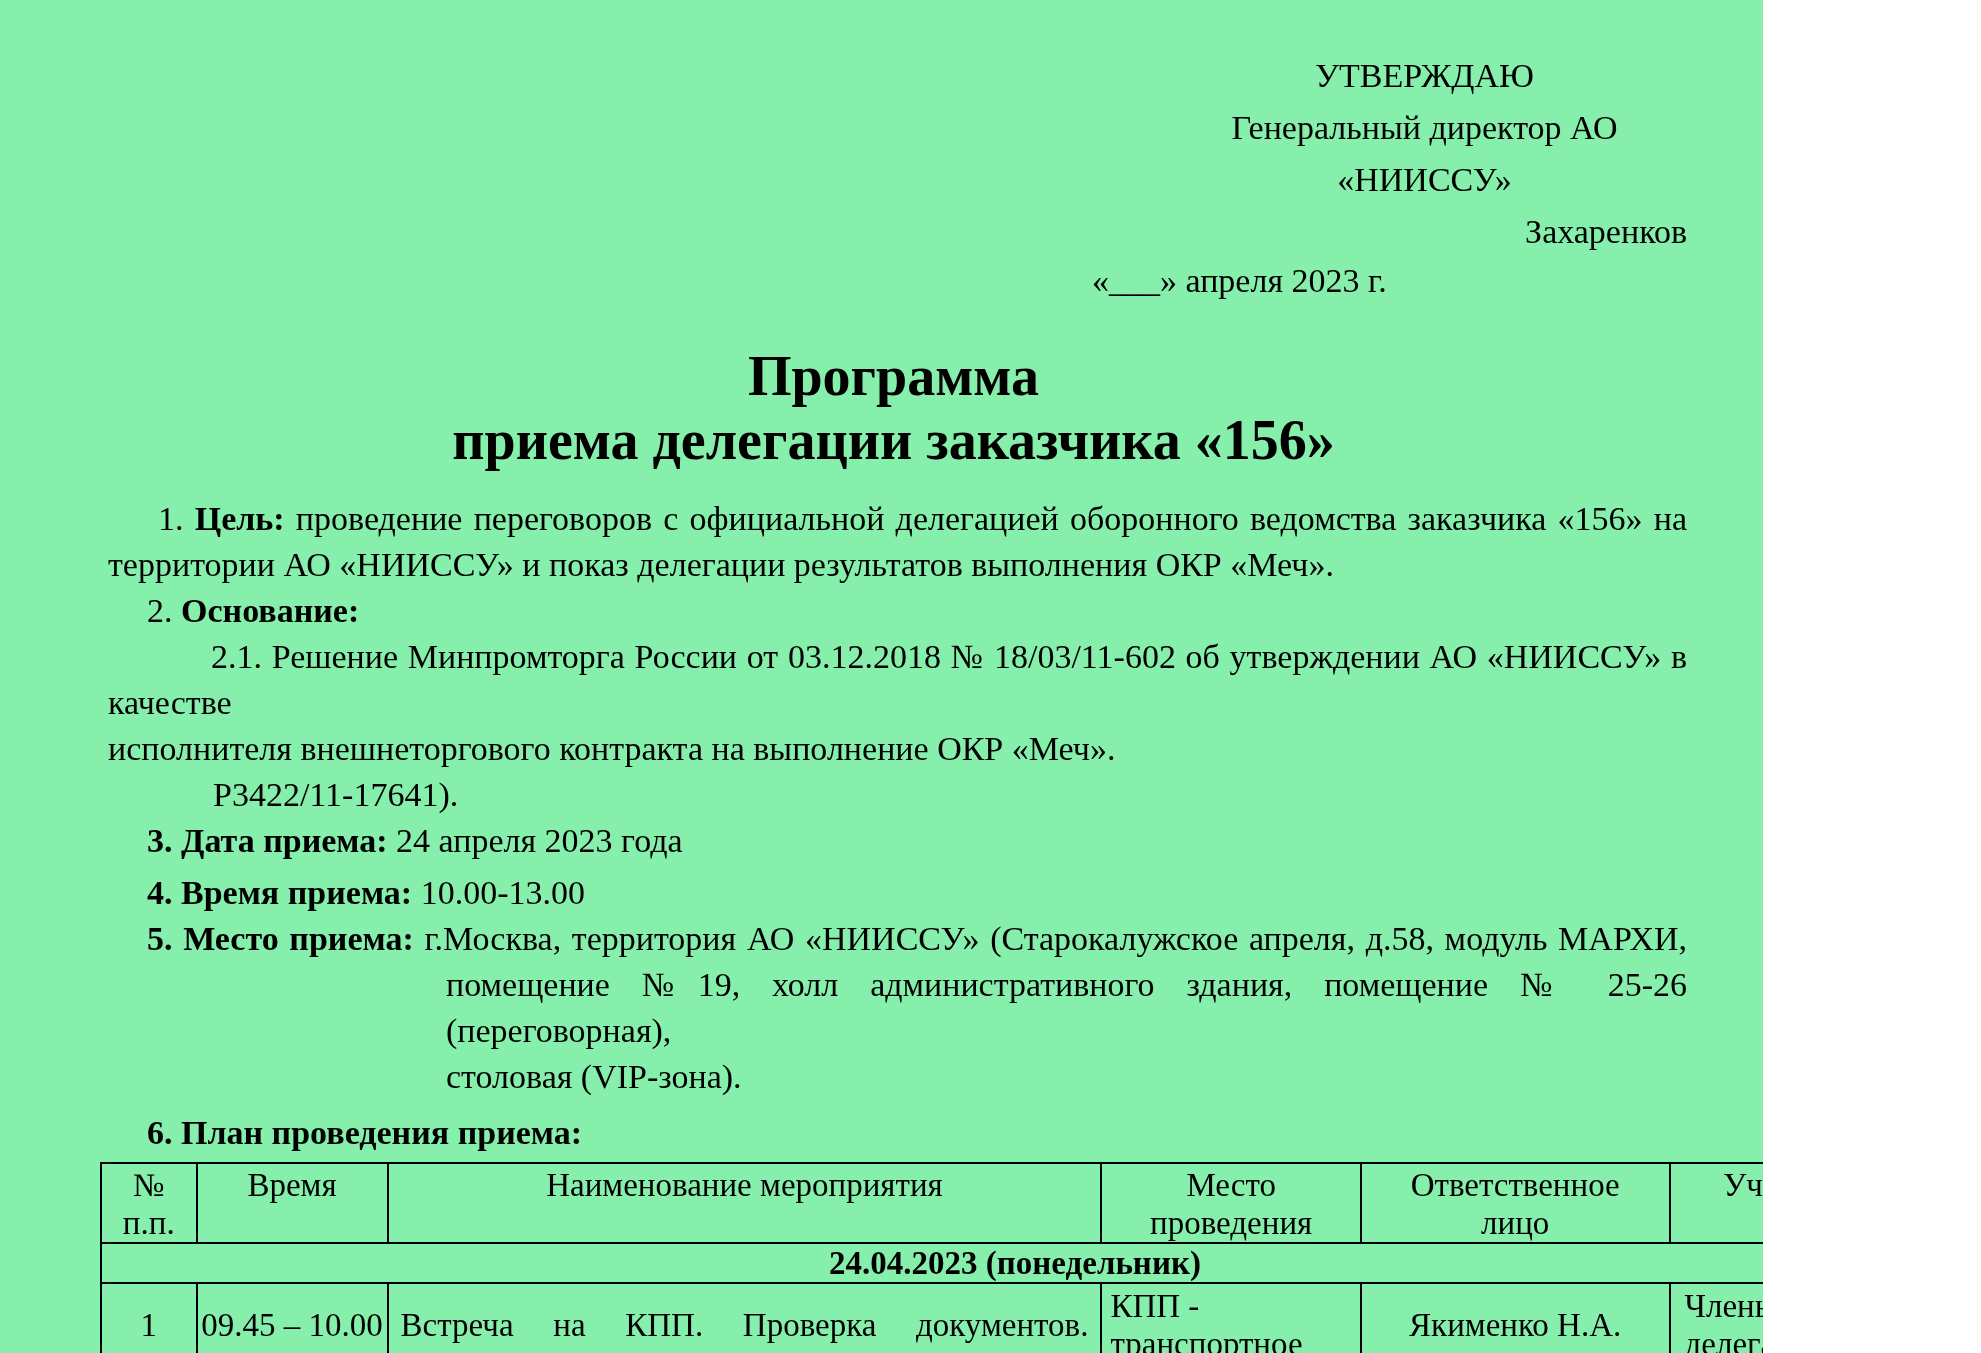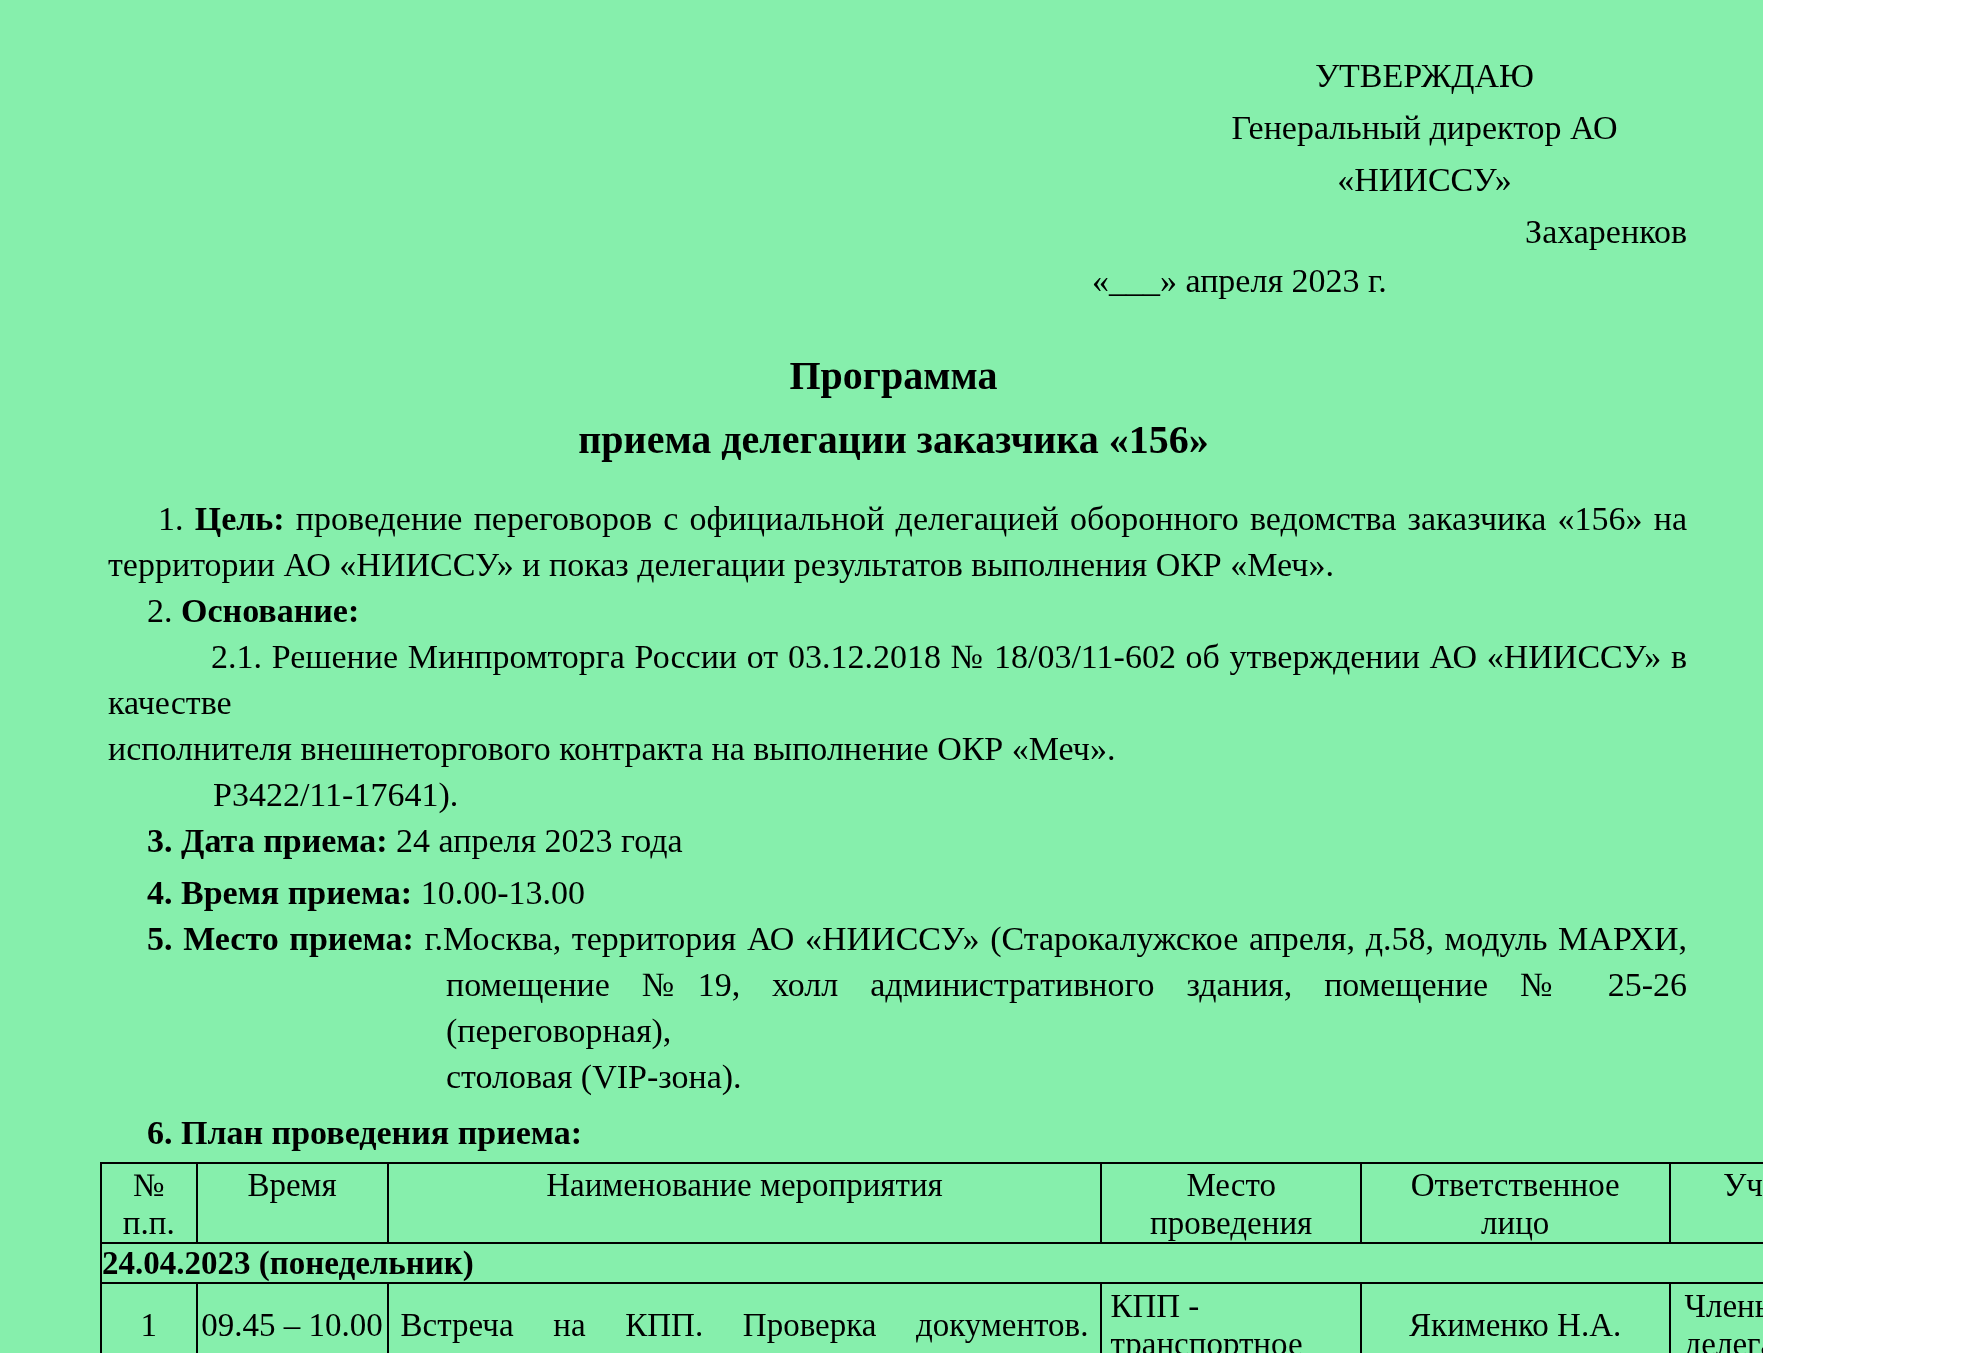--- a/index.html
+++ b/index.html
@@ -12,42 +12,42 @@
     overflow: hidden;
   }
   
   .approval { width: 525px; margin: 50px 76px 0 auto; line-height: 52px; }
   .approval .c { text-align: center; }
   .sig { text-align: right; margin-top: 12px; white-space: nowrap; }
   .sig .initials { margin-left: 42px; }
   .surname { text-align: right; }
   .dateline { margin-left: -70px; text-align: left; line-height: 46px; }
   
-  .title { margin: 40px 76px 0 100px; text-align: center; font-weight: bold; font-size: 40px; line-height: 64px; }
+  .title { margin: 40px 76px 0 100px; text-align: center; font-weight: bold; font-size: 56px; line-height: 64px; }
   
   .list { margin: 24px 76px 0 108px; line-height: 46px; }
   .line { min-height: 46px; }
   .j { text-align: justify; text-align-last: justify; }
   .ind39 { text-indent: 39px; }
   .ind50 { text-indent: 50px; }
   .ind103 { text-indent: 103px; }
   .p22 { padding-left: 105px; }
   .cont5 { padding-left: 338px; }
   .mt4 { margin-top: 6px; }
   .mt6 { margin-top: 10px; }
   b { font-weight: bold; }
   
   table.plan {
     width: 1830px; margin: 6px 0 0 100px;
     border-collapse: collapse; table-layout: fixed;
     font-size: 33px;
   }
   table.plan td { border: 2px solid #000; padding: 0; overflow: hidden; }
   tr.hrow td { height: 76px; vertical-align: top; text-align: center; line-height: 38px; padding-top: 2px; }
-  tr.daterow td { height: 38px; text-align: left; font-weight: bold; line-height: 36px; }
+  tr.daterow td { height: 38px; text-align: center; font-weight: bold; line-height: 36px; }
   tr.drow td { height: 44px; line-height: 38px; vertical-align: middle; padding: 3px 0; }
   td.ctr { text-align: center; }
   td.ev { text-align: justify; text-align-last: justify; padding-left: 12px !important; padding-right: 12px !important; }
   td.pl { text-align: left; padding-left: 8px !important; padding-right: 4px !important; }
   td.pt { text-align: left; padding-left: 14px !important; }
 </style>
 </head>
 <body>
 
 <div class="page">

